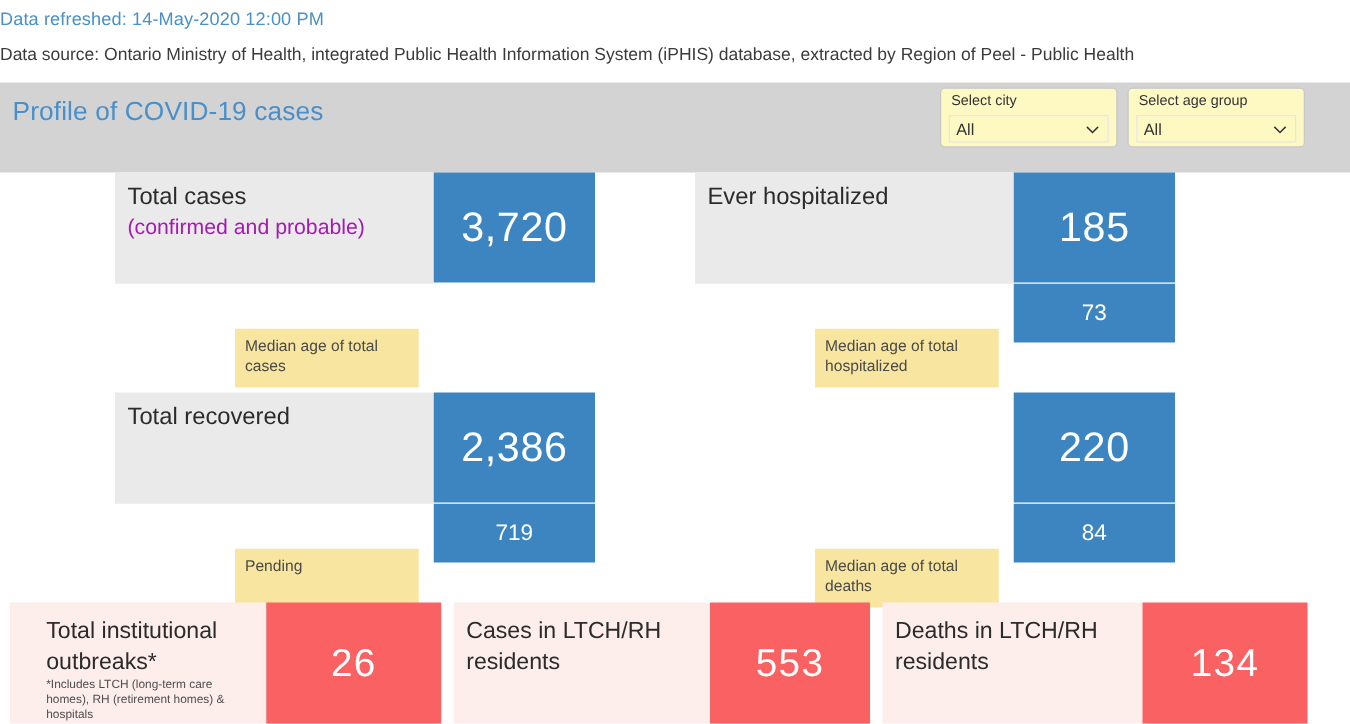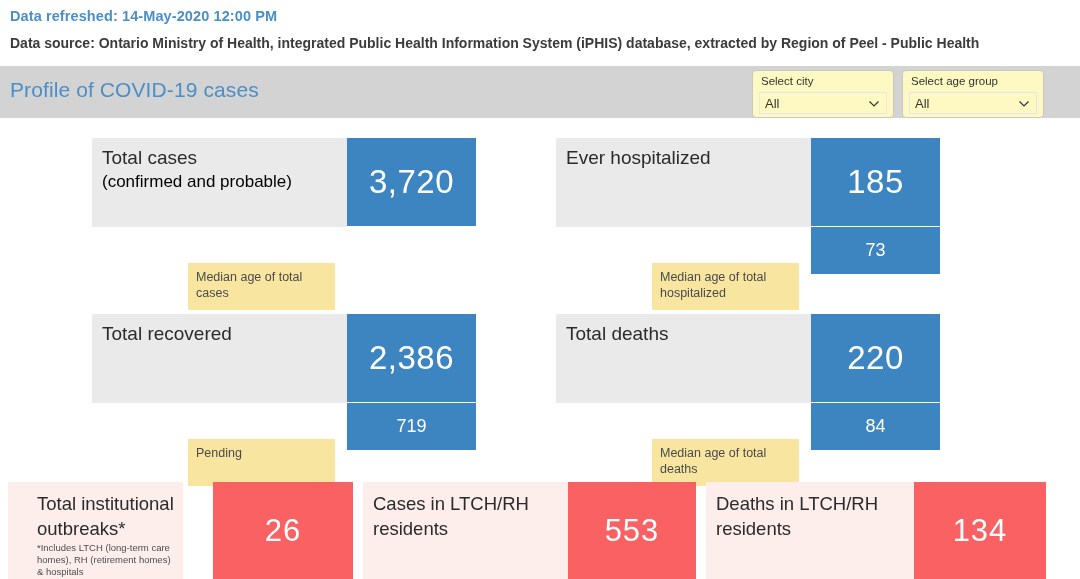--- a/index.html
+++ b/index.html
@@ -11,22 +11,21 @@
     height: 579px;
     background: #ffffff;
     font-family: "Liberation Sans", sans-serif;
     color: #262626;
     overflow: hidden;
     position: relative;
   }
 
   
   .hdr {
-    padding: 6px 10px 0 10px;
-    font-weight: bold;
+    padding: 6px 10px 0 0;
   }
   .refreshed {
     font-size: 14.5px;
     color: #4a8fc7;
     letter-spacing: 0.1px;
     line-height: 20px;
     white-space: nowrap;
   }
   .refreshed .val { color: #4a8fc7; }
   .source {
@@ -36,21 +35,21 @@
     margin-top: 7px;
     white-space: nowrap;
   }
 
   
   .titlebar {
     position: absolute;
     left: 0;
     top: 66px;
     width: 1080px;
-    height: 52px;
+    height: 72px;
     background: #d3d3d3;
   }
   .titlebar .title {
     position: absolute;
     left: 10px;
     top: 12px;
     font-size: 21px;
     color: #4a8fc7;
     letter-spacing: 0.1px;
     white-space: nowrap;
@@ -125,21 +124,21 @@
     padding: 8px 10px 0 10px;
   }
   .kpi .main-label .l1 {
     font-size: 19px;
     color: #2b2b2b;
     line-height: 24px;
     white-space: nowrap;
   }
   .kpi .main-label .l2 {
     font-size: 17px;
-    color: #000000;
+    color: #a21caf;
     line-height: 23px;
     white-space: nowrap;
   }
 
   .kpi .main-value {
     position: absolute;
     left: 255px;
     top: 0;
     width: 129px;
     height: 88px;
@@ -193,21 +192,21 @@
 
   .red .label {
     position: absolute;
     left: 0;
     top: 0;
     bottom: 0;
     background: #fdeeec;
     box-sizing: border-box;
     padding: 9px 8px 0 10px;
   }
-  .red.r1 .label { width: 175px; padding-left: 29px; }
+  .red.r1 .label { width: 205px; padding-left: 29px; }
   .red.r2 .label { width: 205px; }
   .red.r3 .label { width: 208px; }
 
   .red .label .txt {
     font-size: 18.5px;
     line-height: 25px;
     color: #2b2b2b;
   }
   .red .label .note {
     margin-top: 1px;
@@ -295,24 +294,20 @@
   <div class="main-label">
     <div class="l1">Total recovered</div>
     <div class="l2"></div>
   </div>
   <div class="main-value">2,386</div>
   <div class="sub-label">Pending</div>
   <div class="sub-value">719</div>
 </div>
 
 <div class="kpi c4">
-  <div class="main-label">
-    <div class="l1">Total deaths</div>
-    <div class="l2"></div>
-  </div>
   <div class="main-value">220</div>
   <div class="sub-label">Median age of total deaths</div>
   <div class="sub-value">84</div>
 </div>
 
 <div class="red r1">
   <div class="label">
     <div class="txt">Total institutional outbreaks*</div>
     <div class="note">*Includes LTCH (long-term care homes), RH (retirement homes) &amp; hospitals</div>
   </div>

